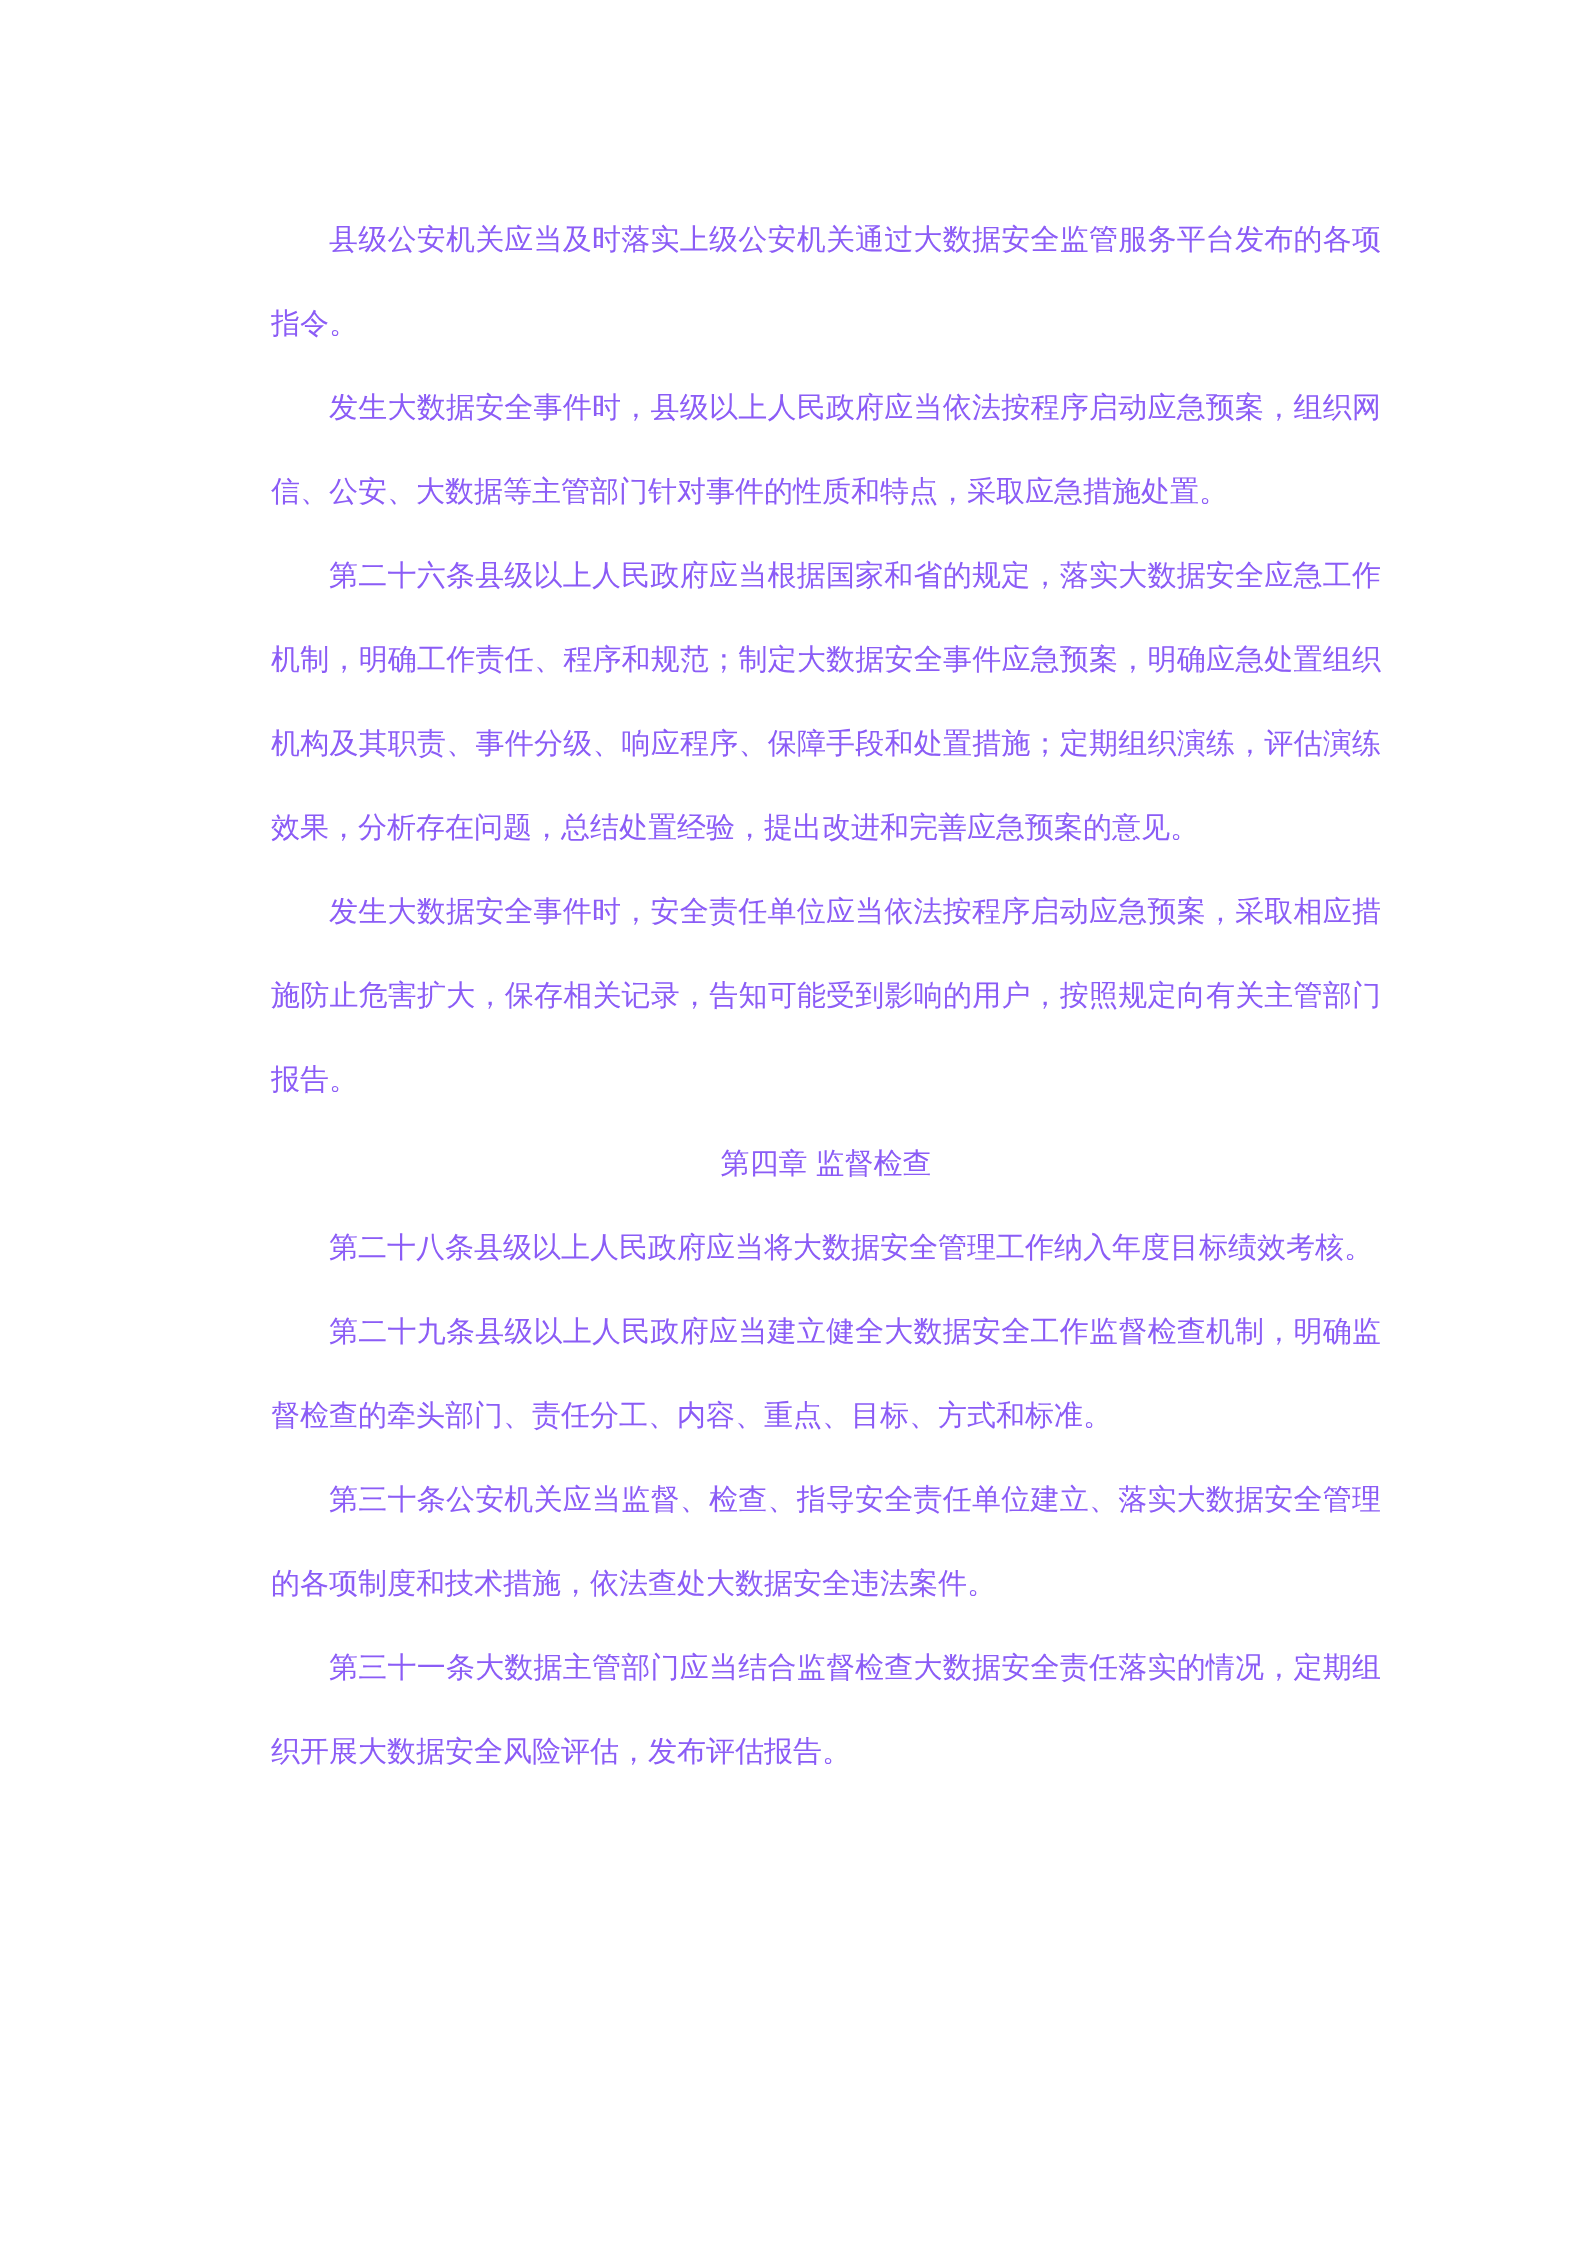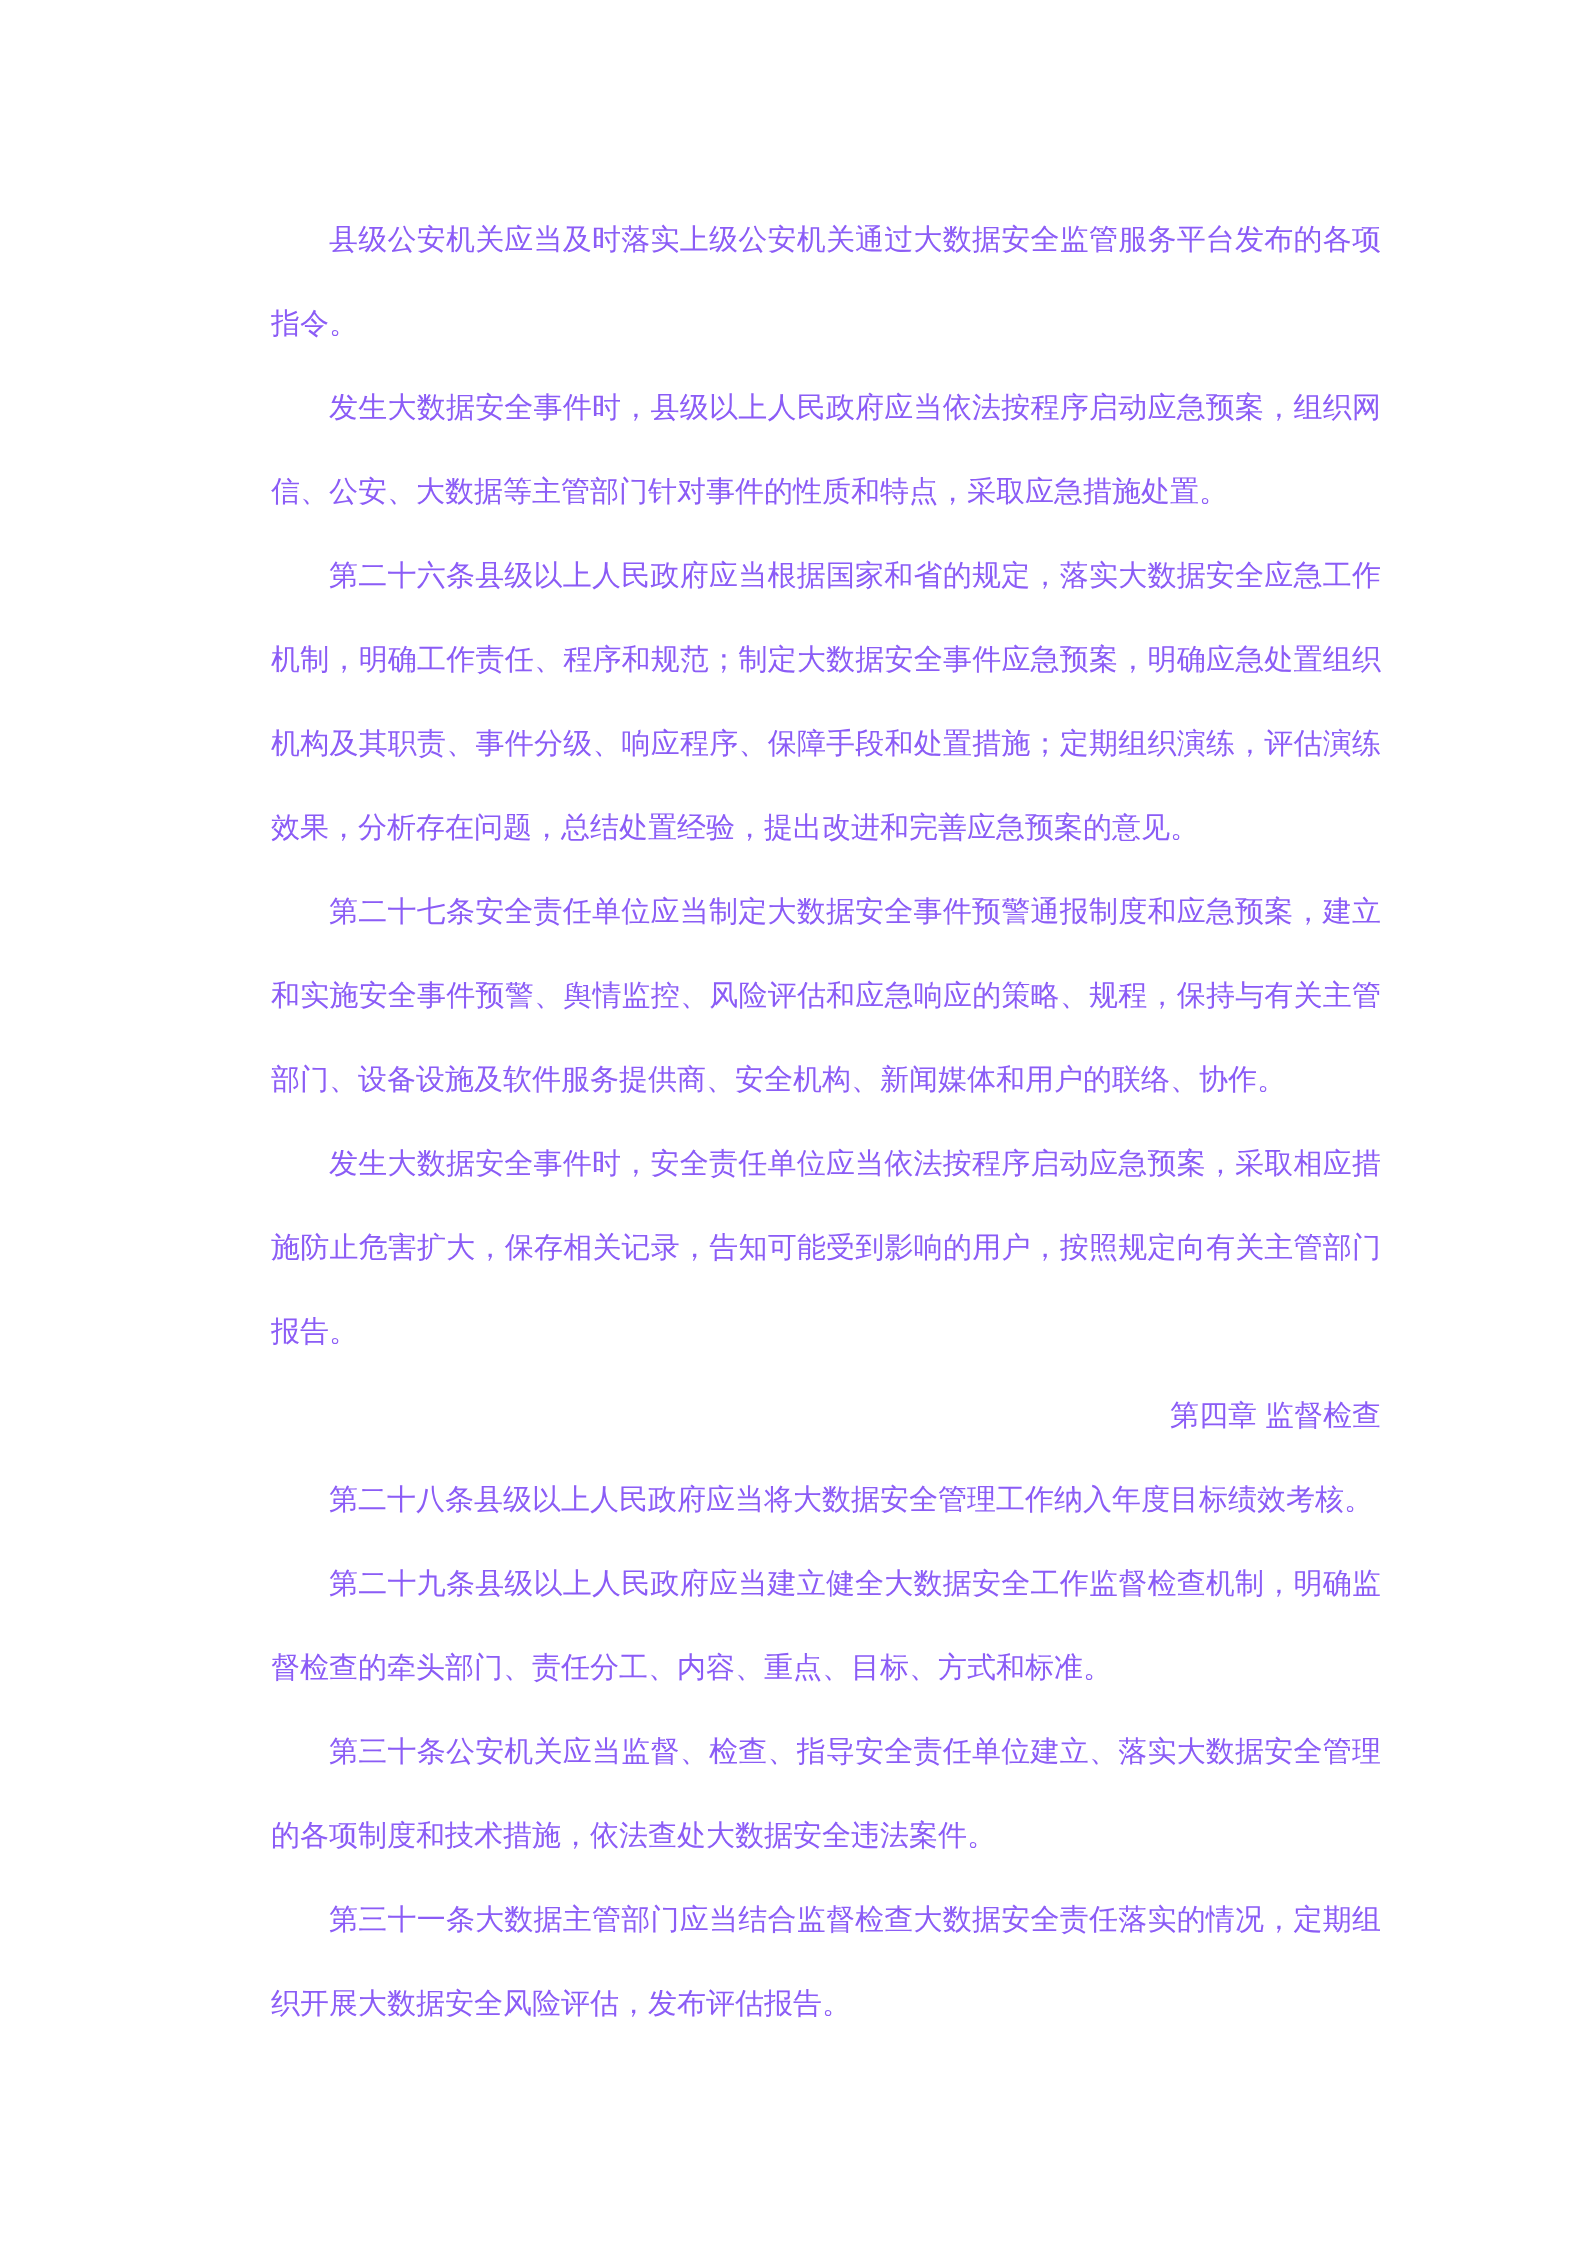--- a/index.html
+++ b/index.html
@@ -26,31 +26,30 @@
     padding: 0;
     text-align: justify;
     text-justify: inter-ideograph;
     text-indent: 58px;
     letter-spacing: 0;
     word-break: break-all;
   }
   .heading {
     margin: 0;
     padding: 0;
-    text-align: right;
+    text-align: center;
     text-indent: 0;
   }
 </style>
 </head>
 <body>
 
 <div class="page">
   <p class="para">县级公安机关应当及时落实上级公安机关通过大数据安全监管服务平台发布的各项指令。</p>
   <p class="para">发生大数据安全事件时，县级以上人民政府应当依法按程序启动应急预案，组织网信、公安、大数据等主管部门针对事件的性质和特点，采取应急措施处置。</p>
   <p class="para">第二十六条县级以上人民政府应当根据国家和省的规定，落实大数据安全应急工作机制，明确工作责任、程序和规范；制定大数据安全事件应急预案，明确应急处置组织机构及其职责、事件分级、响应程序、保障手段和处置措施；定期组织演练，评估演练效果，分析存在问题，总结处置经验，提出改进和完善应急预案的意见。</p>
-  <p class="para">第二十七条安全责任单位应当制定大数据安全事件预警通报制度和应急预案，建立和实施安全事件预警、舆情监控、风险评估和应急响应的策略、规程，保持与有关主管部门、设备设施及软件服务提供商、安全机构、新闻媒体和用户的联络、协作。</p>
   <p class="para">发生大数据安全事件时，安全责任单位应当依法按程序启动应急预案，采取相应措施防止危害扩大，保存相关记录，告知可能受到影响的用户，按照规定向有关主管部门报告。</p>
   <p class="para heading">第四章 监督检查</p>
   <p class="para">第二十八条县级以上人民政府应当将大数据安全管理工作纳入年度目标绩效考核。</p>
   <p class="para">第二十九条县级以上人民政府应当建立健全大数据安全工作监督检查机制，明确监督检查的牵头部门、责任分工、内容、重点、目标、方式和标准。</p>
   <p class="para">第三十条公安机关应当监督、检查、指导安全责任单位建立、落实大数据安全管理的各项制度和技术措施，依法查处大数据安全违法案件。</p>
   <p class="para">第三十一条大数据主管部门应当结合监督检查大数据安全责任落实的情况，定期组织开展大数据安全风险评估，发布评估报告。</p>
 </div>
 
 </body></html>

